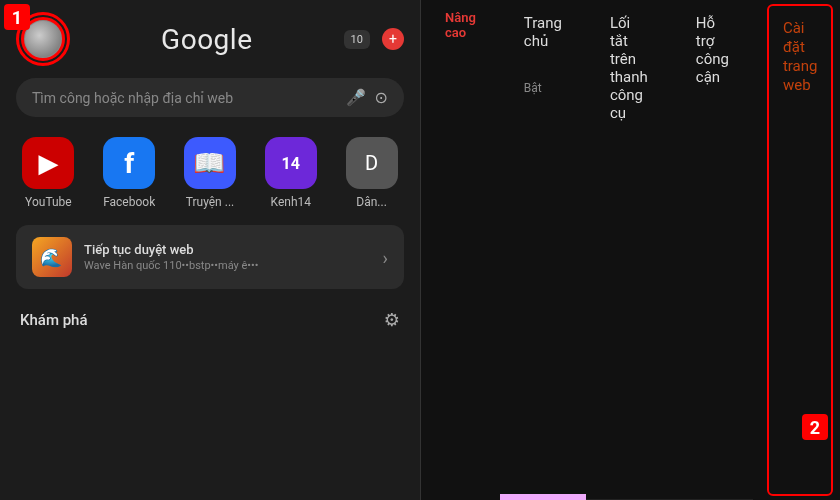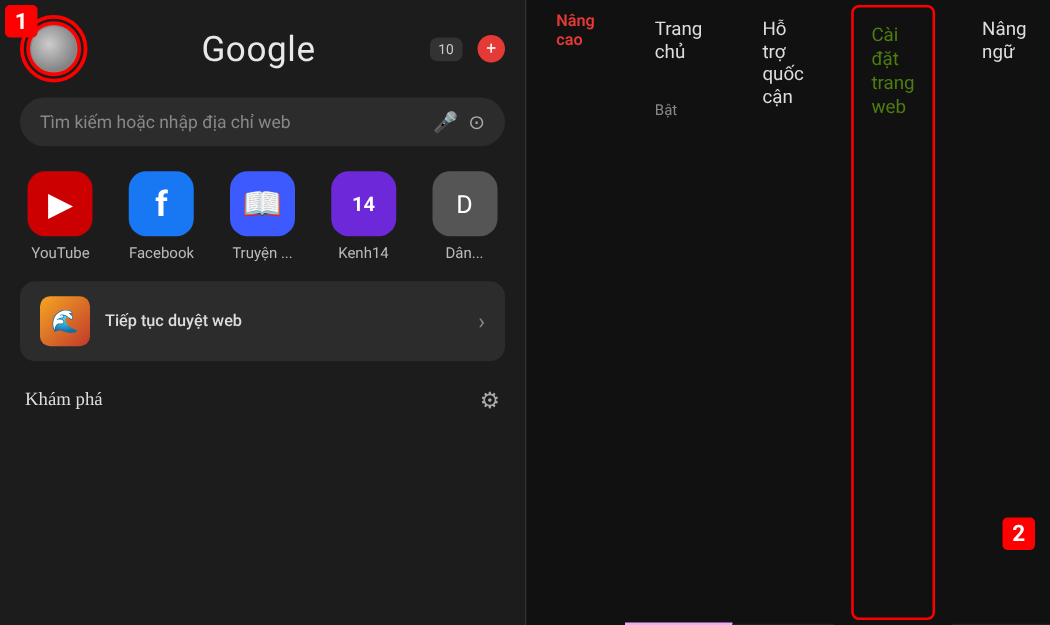--- a/index.html
+++ b/index.html
@@ -189,21 +189,20 @@
     .continue-arrow {
       color: #888;
       font-size: 18px;
     }
 
     .khamppha-row {
       display: flex;
       align-items: center;
       justify-content: space-between;
       padding: 12px 20px 8px 20px;
-      font-family: Liberation Serif, serif;
     }
 
     .kham-label {
       font-size: 15px;
       color: #ddd;
       font-weight: 500;
     }
 
     .settings-icon {
       color: #aaa;
@@ -250,21 +249,21 @@
 
     .menu-item.section-header {
       color: #e53935;
       font-size: 13px;
       font-weight: 600;
       padding: 10px 24px 6px 24px;
       border-bottom: none;
     }
 
     .menu-item-group {
-      border-bottom: 2px solid #f0abfc;
+      border-bottom: 6px solid #f0abfc;
     }
 
     .menu-item-group .menu-item {
       border-bottom: none;
     }
 
     .menu-item-group .sub {
       color: #888;
       font-size: 12px;
       padding: 0 24px 10px 24px;
@@ -309,21 +308,21 @@
 
     <span class="google-title">Google</span>
 
     <div class="top-icons">
       <div class="icon-badge">10</div>
       <div class="dot-icon">+</div>
     </div>
   </div>
 
   <div class="search-bar">
-    <span class="search-text">Tìm kiếm hoặc nhập địa chỉ web</span>
+    <span class="search-text">Tìm công hoặc nhập địa chỉ web</span>
     <span class="mic-icon">🎤</span>
     <span class="camera-icon">⊙</span>
   </div>
 
   <div class="shortcuts-row">
     <div class="shortcut-item">
       <div class="shortcut-icon youtube-icon">▶</div>
       <span class="shortcut-label">YouTube</span>
     </div>
     <div class="shortcut-item">
@@ -341,45 +340,47 @@
     <div class="shortcut-item">
       <div class="shortcut-icon dan-icon">D</div>
       <span class="shortcut-label">Dân...</span>
     </div>
   </div>
 
   <div class="continue-card">
     <div class="continue-thumb">🌊</div>
     <div class="continue-info">
       <div class="continue-title">Tiếp tục duyệt web</div>
+      <div class="continue-sub">Wave Hàn quốc 110••bstp••máy ê•••</div>
     </div>
     <span class="continue-arrow">›</span>
   </div>
 
   <div class="khamppha-row">
     <span class="kham-label">Khám phá</span>
     <span class="settings-icon">⚙</span>
   </div>
 
 </div>
 
 <div class="right-panel">
 
   <div class="menu-item section-header">Nâng cao</div>
 
   <div class="menu-item-group">
     <div class="menu-item">Trang chủ</div>
     <div class="sub" style="color:#888; font-size:12px; padding: 0 24px 10px 24px;">Bật</div>
   </div>
 
-
-  <div class="menu-item">Hỗ trợ quốc cận</div>
+  <div class="menu-item">Lối tắt trên thanh công cụ</div>
+
+  <div class="menu-item">Hỗ trợ công cận</div>
 
   <div style="border: 2px solid red; border-radius: 6px; margin: 4px 14px; padding: 12px 14px; cursor: pointer;">
-    <span style="color: #4d7c0f; font-size: 15px;">Cài đặt trang web</span>
+    <span style="color: #c2410c; font-size: 15px;">Cài đặt trang web</span>
   </div>
 
   <div class="menu-item">Nâng ngữ</div>
 
 
   <div class="marker-2">2</div>
 
 </div>
 
 </body></html>

